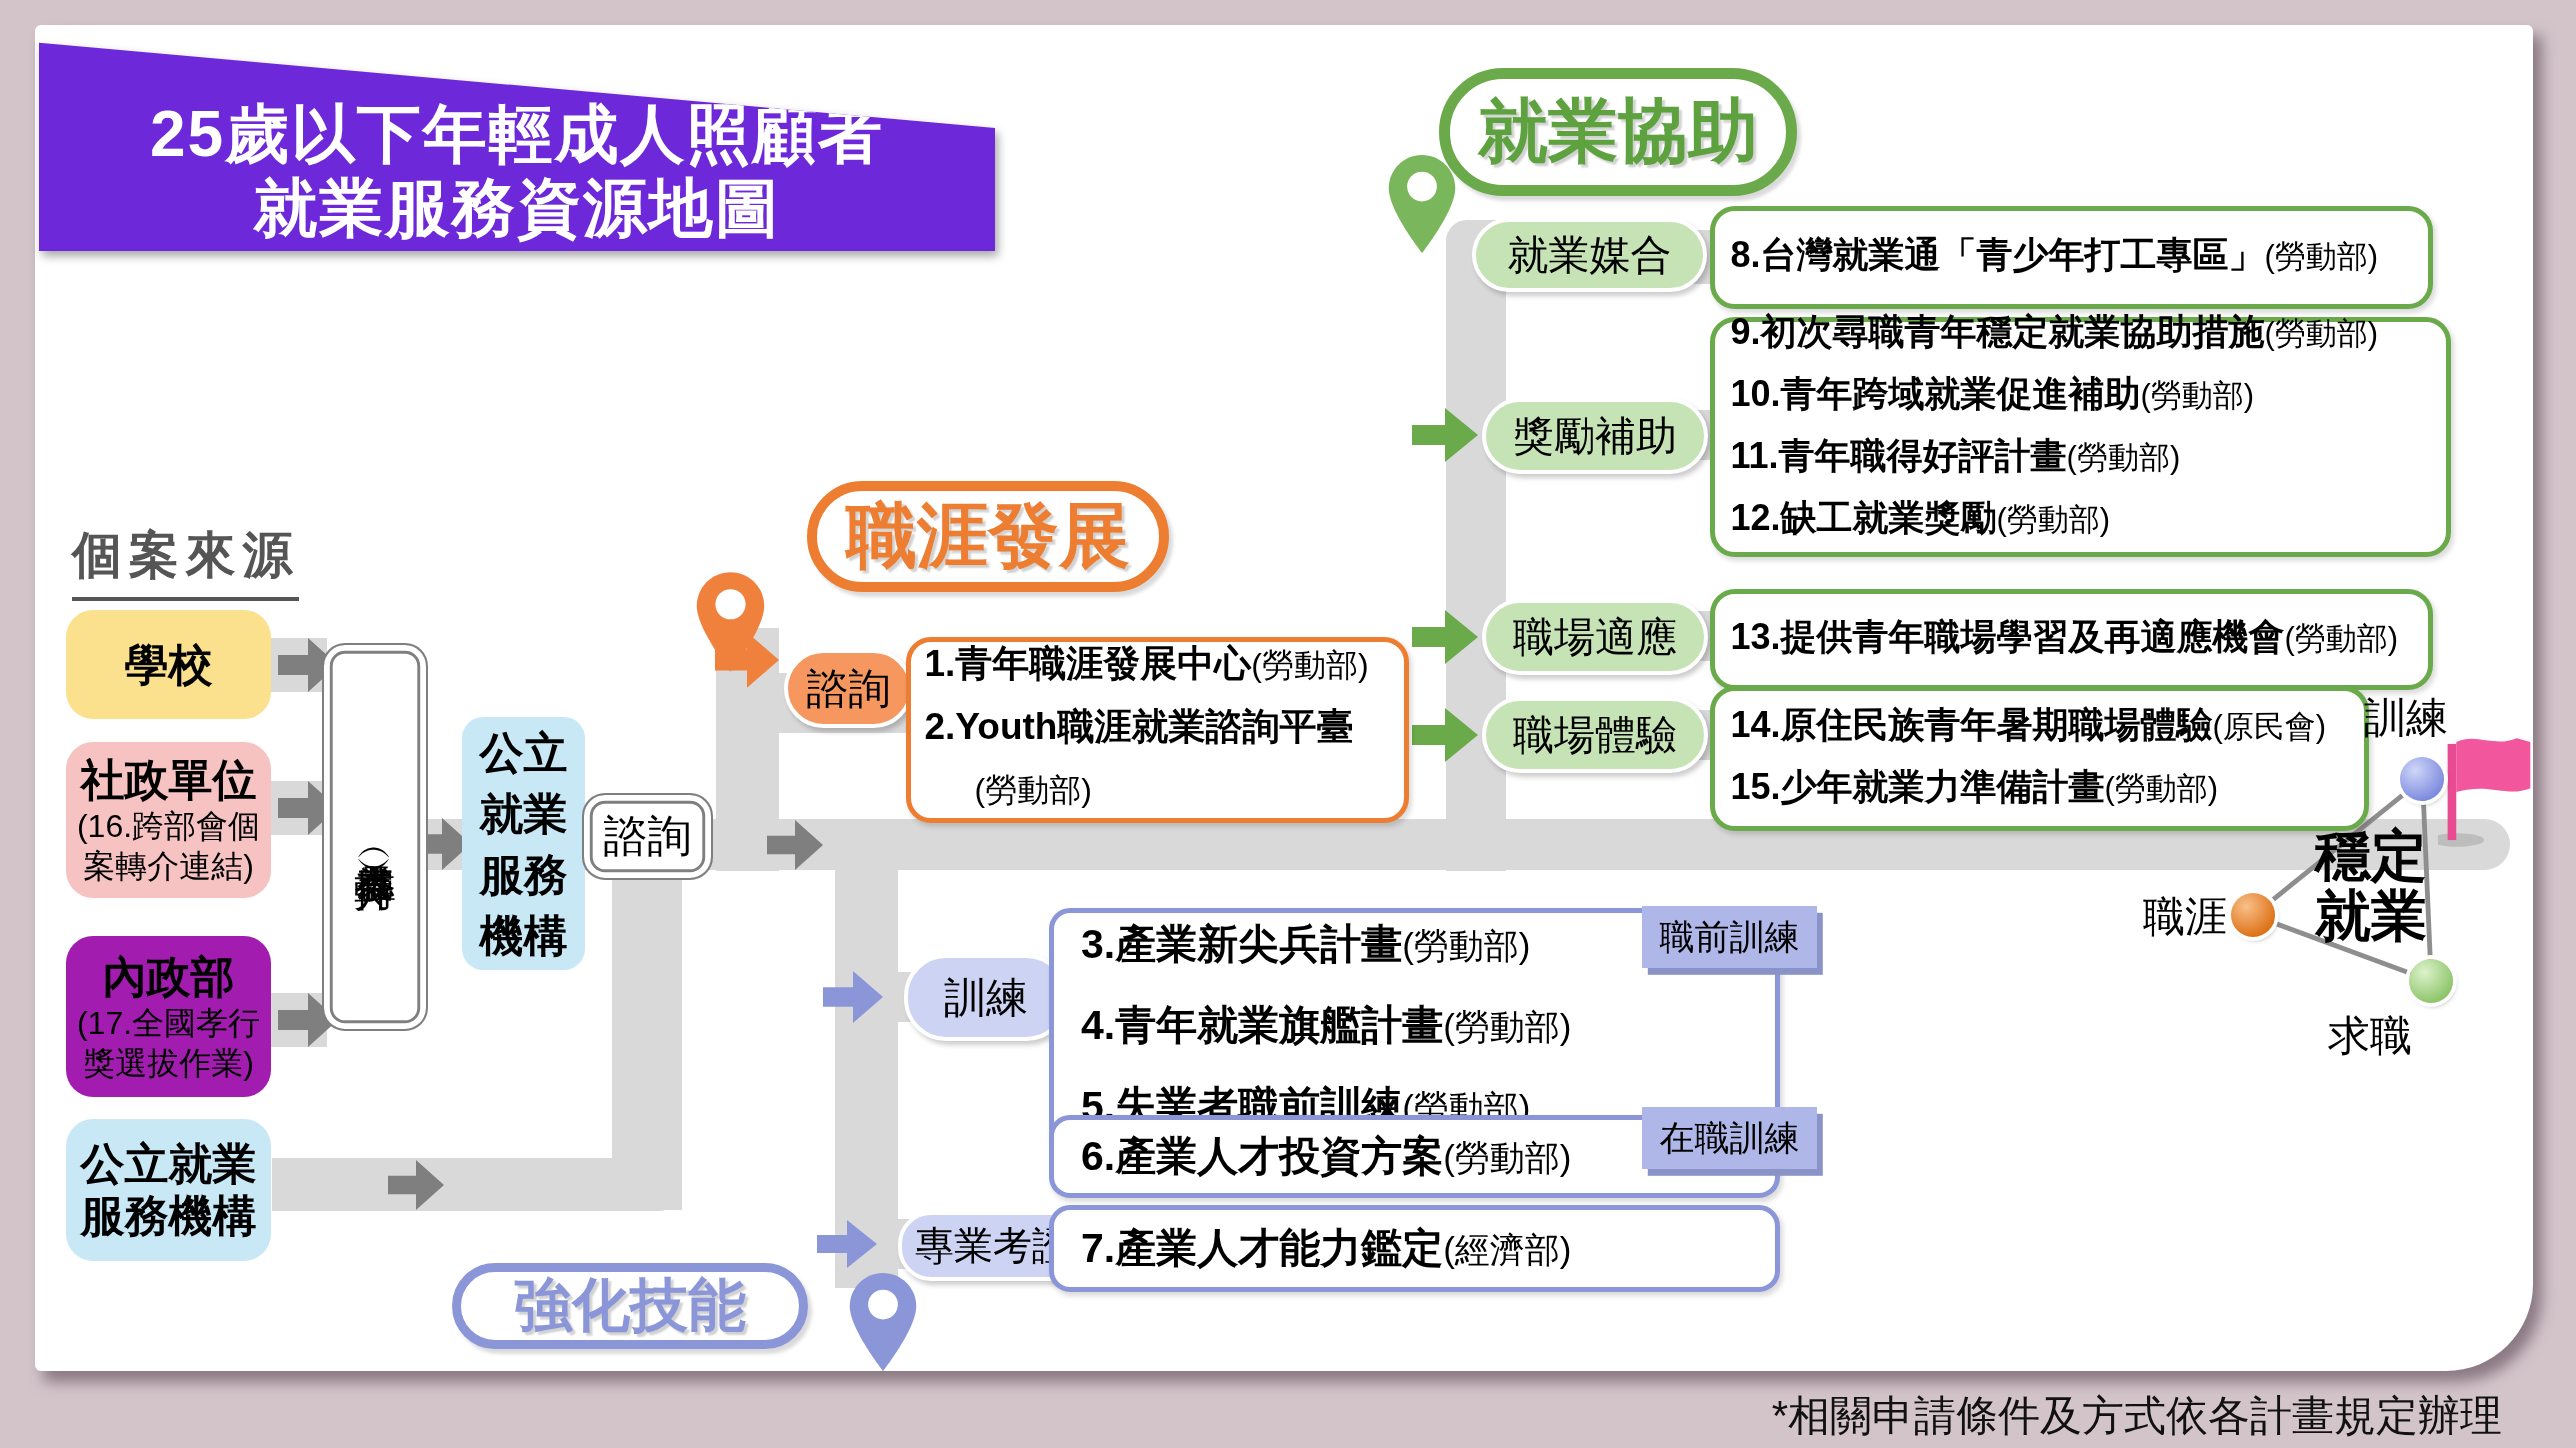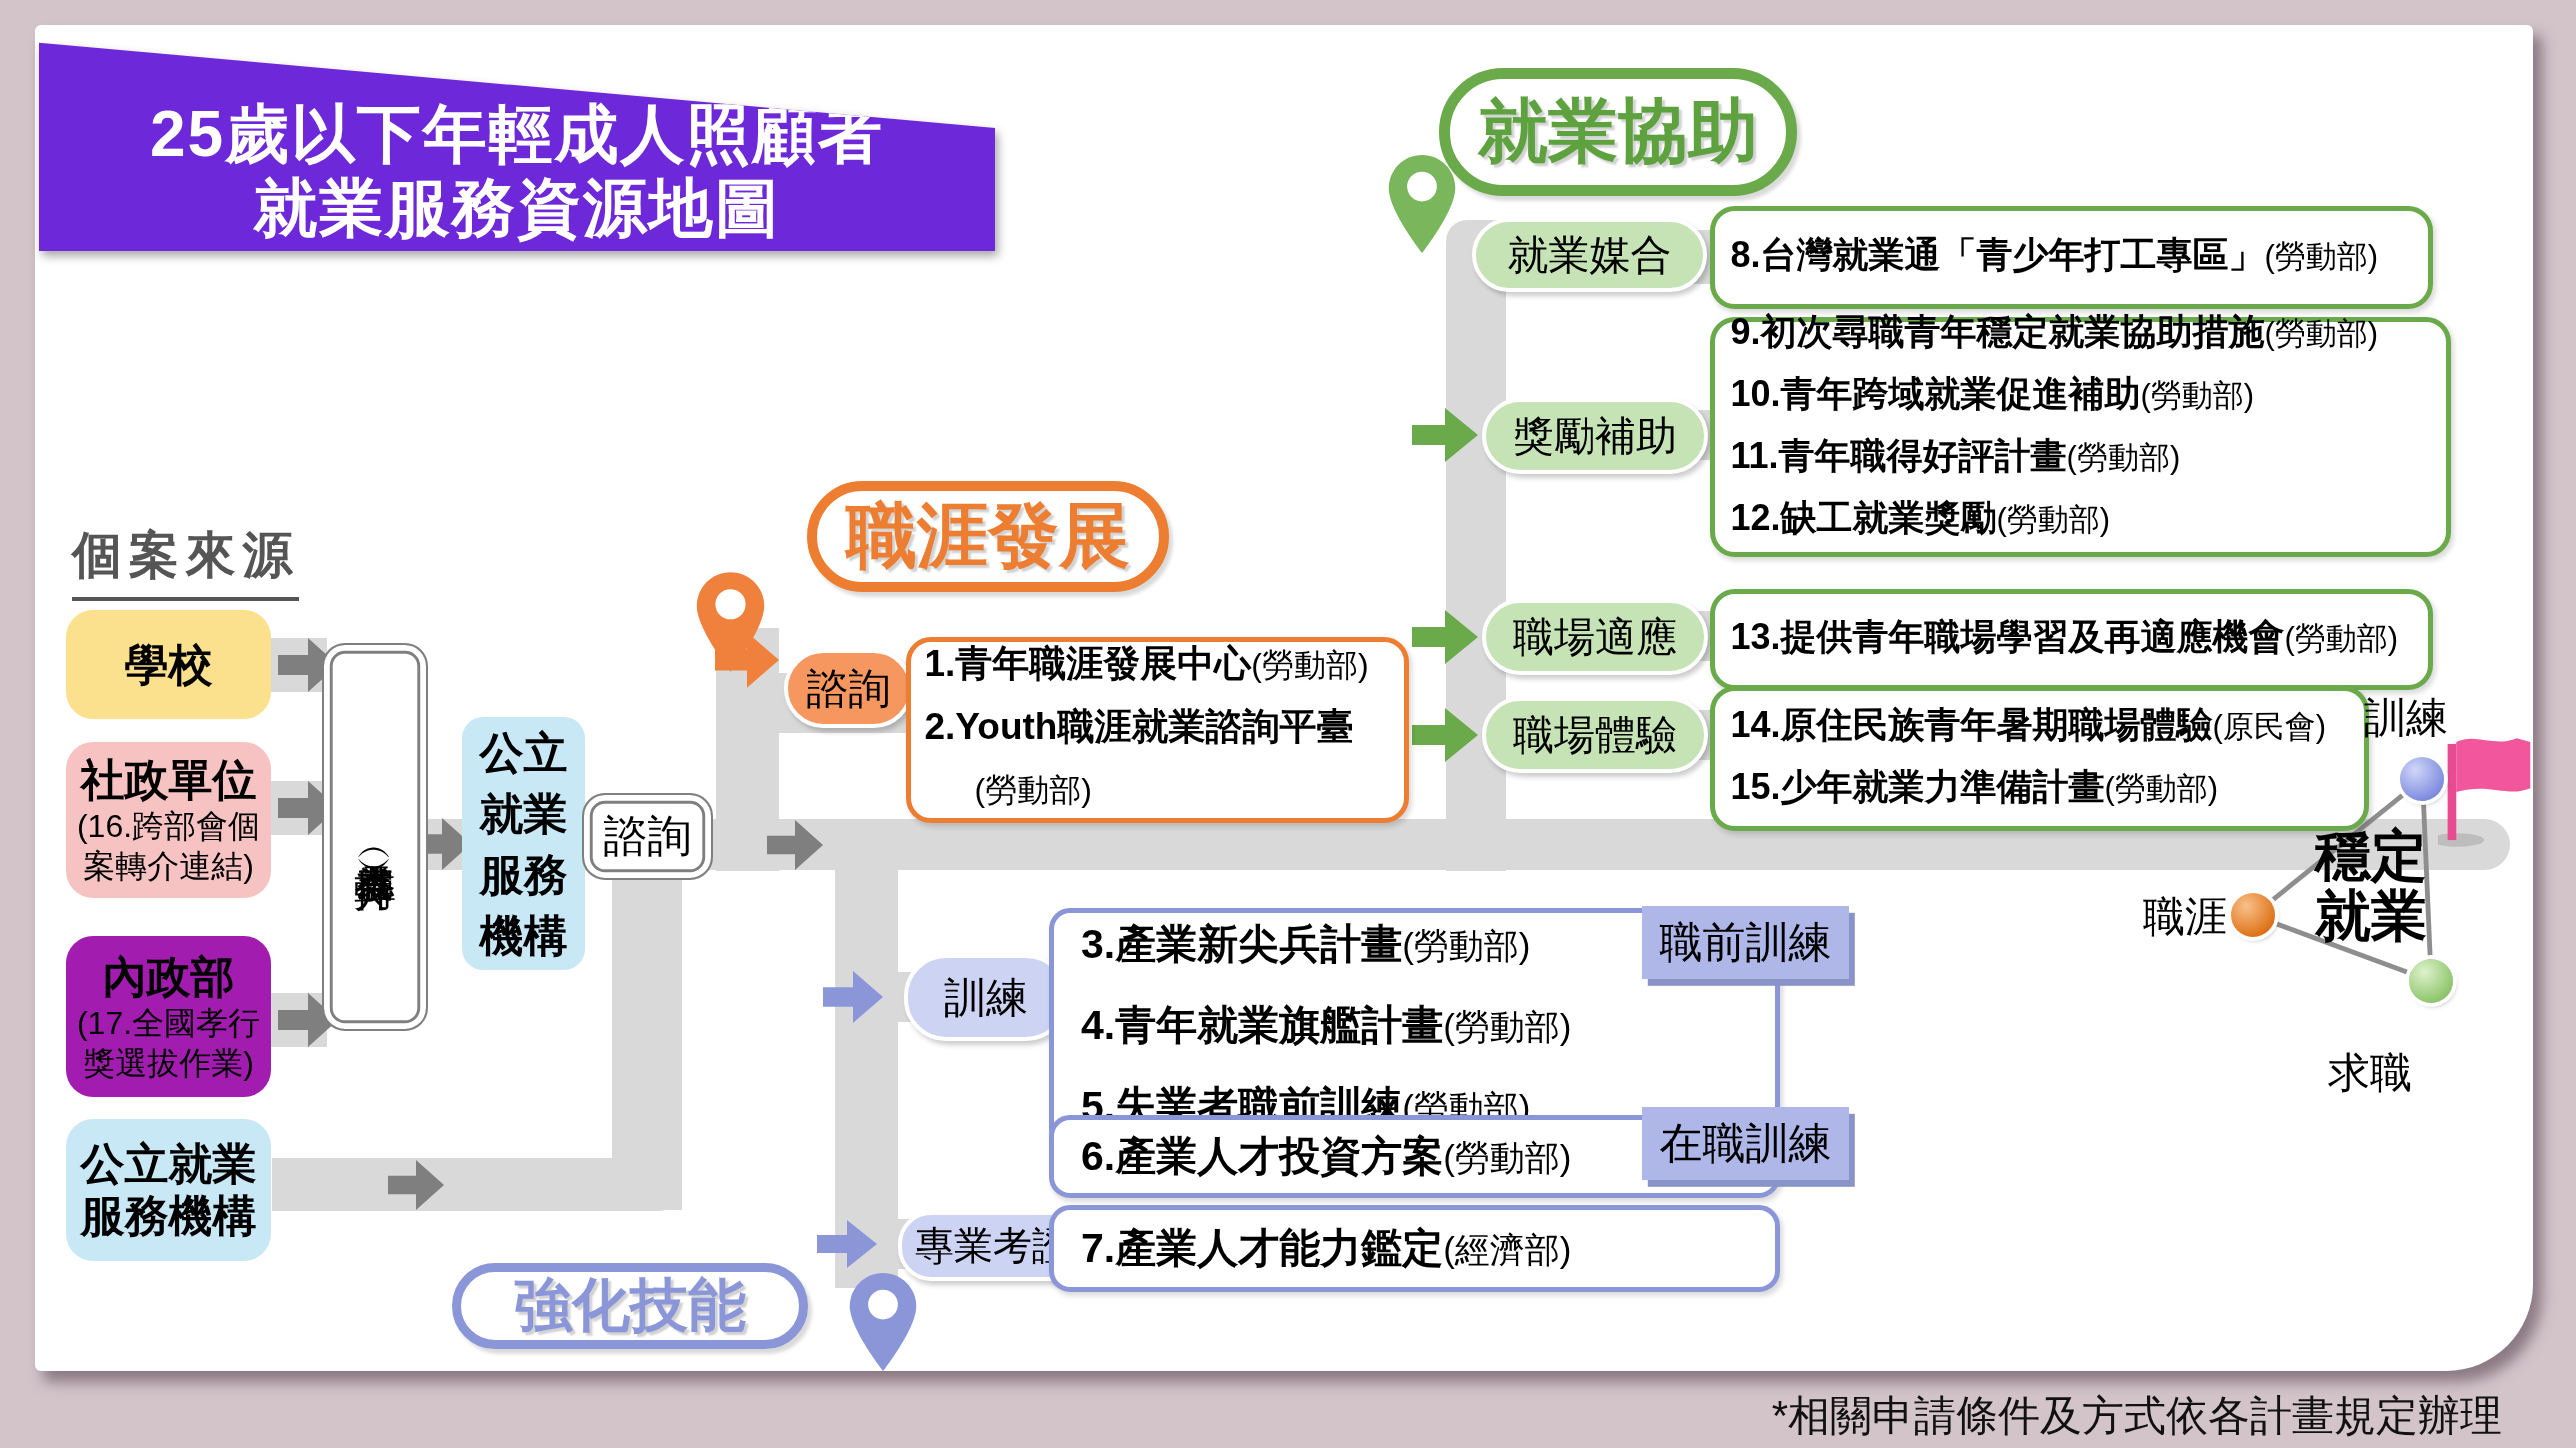--- a/index.html
+++ b/index.html
@@ -50,21 +50,21 @@
   .ibox.green{border:5.8px solid #6aaa4a;border-radius:25px;}
   .ibox.orange{border:5.8px solid #ed7d31;border-radius:25px;}
   .ibox.purple{border:5.8px solid #8b96d9;border-radius:21px;}
   .line{white-space:nowrap;}
   .m{font-weight:bold;}
   .ibox.green .m{font-size:36px;} .ibox.green .d{font-size:31px;}
   .ibox.green .line{line-height:55px;}
   .ibox.orange .m{font-size:37px;} .ibox.orange .d{font-size:32px;}
   .ibox.orange .line{line-height:56px;}
   .ibox.purple .m{font-size:41px;} .ibox.purple .d{font-size:35px;}
-  .badge{position:absolute;background:#aeb7e8;font-size:43px;padding:7.7px 17.4px;z-index:6;box-shadow:5.8px 6.8px 0 #8a93c8;}
+  .badge{position:absolute;background:#aeb7e8;font-size:35px;padding:7.7px 17.4px;z-index:6;box-shadow:5.8px 6.8px 0 #8a93c8;}
   
   .cases-h{position:absolute;left:72px;top:522px;font-size:50px;font-weight:bold;color:#555;letter-spacing:6.8px;border-bottom:4.8px solid #555;padding-bottom:7.7px;z-index:4;}
   
   .pin{position:absolute;z-index:5;}
   
   .ball{position:absolute;width:44px;height:44px;border-radius:50%;z-index:5;box-shadow:0 0 0 3.9px #fff,1.9px 2.9px 5.8px rgba(0,0,0,.35);}
   .mlabel{position:absolute;font-size:42px;z-index:5;}
   .goal{position:absolute;font-size:56px;font-weight:bold;line-height:60px;text-align:center;z-index:5;}
   .footnote{position:absolute;top:1388px;right:74px;font-size:42px;z-index:2;color:#111;}
   .vtext{writing-mode:vertical-rl;text-orientation:upright;}
@@ -244,20 +244,20 @@
 <svg class="abs" style="left:2438px;top:732px;z-index:5;" width="100" height="120" viewBox="0 0 104 124">
   <ellipse cx="20" cy="112" rx="28" ry="7" fill="#bdbdbd"></ellipse>
   <rect x="10" y="12" width="9" height="100" fill="#e84b92"></rect>
   <path d="M19 10 C40 0 58 16 82 6 L96 10 L96 58 C72 68 54 52 19 62 Z" fill="#f2569c"></path>
 </svg>
 <div class="ball" style="left:2400px;top:757px;background:radial-gradient(circle at 35% 30%, #d0d6f8, #7c8ade 75%);"></div>
 <div class="ball" style="left:2231px;top:893px;background:radial-gradient(circle at 35% 30%, #f8c08a, #dd7014 75%);"></div>
 <div class="ball" style="left:2409px;top:959px;background:radial-gradient(circle at 35% 30%, #ddf2cc, #8cc468 75%);"></div>
 <div class="mlabel" style="left:2364px;top:690px;">訓練</div>
 <div class="mlabel" style="left:2143px;top:889px;">職涯</div>
-<div class="mlabel" style="left:2328px;top:1045px;">求職</div>
+<div class="mlabel" style="left:2328px;top:1008px;">求職</div>
 <div class="goal" style="left:2308px;top:826px;width:126px;">
   <div>穩定</div>
   <div>就業</div>
 </div>
 
 <div class="footnote">*相關申請條件及方式依各計畫規定辦理</div>
 
 
 </body></html>

